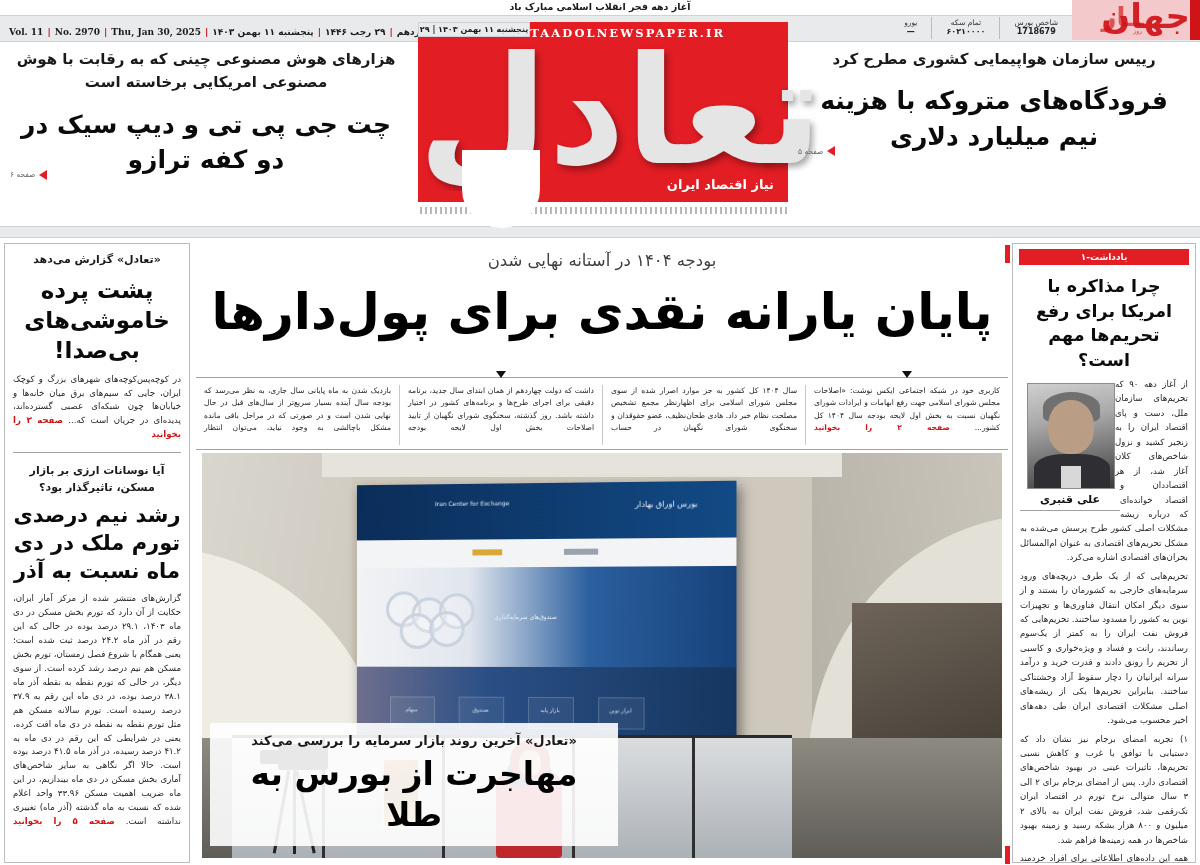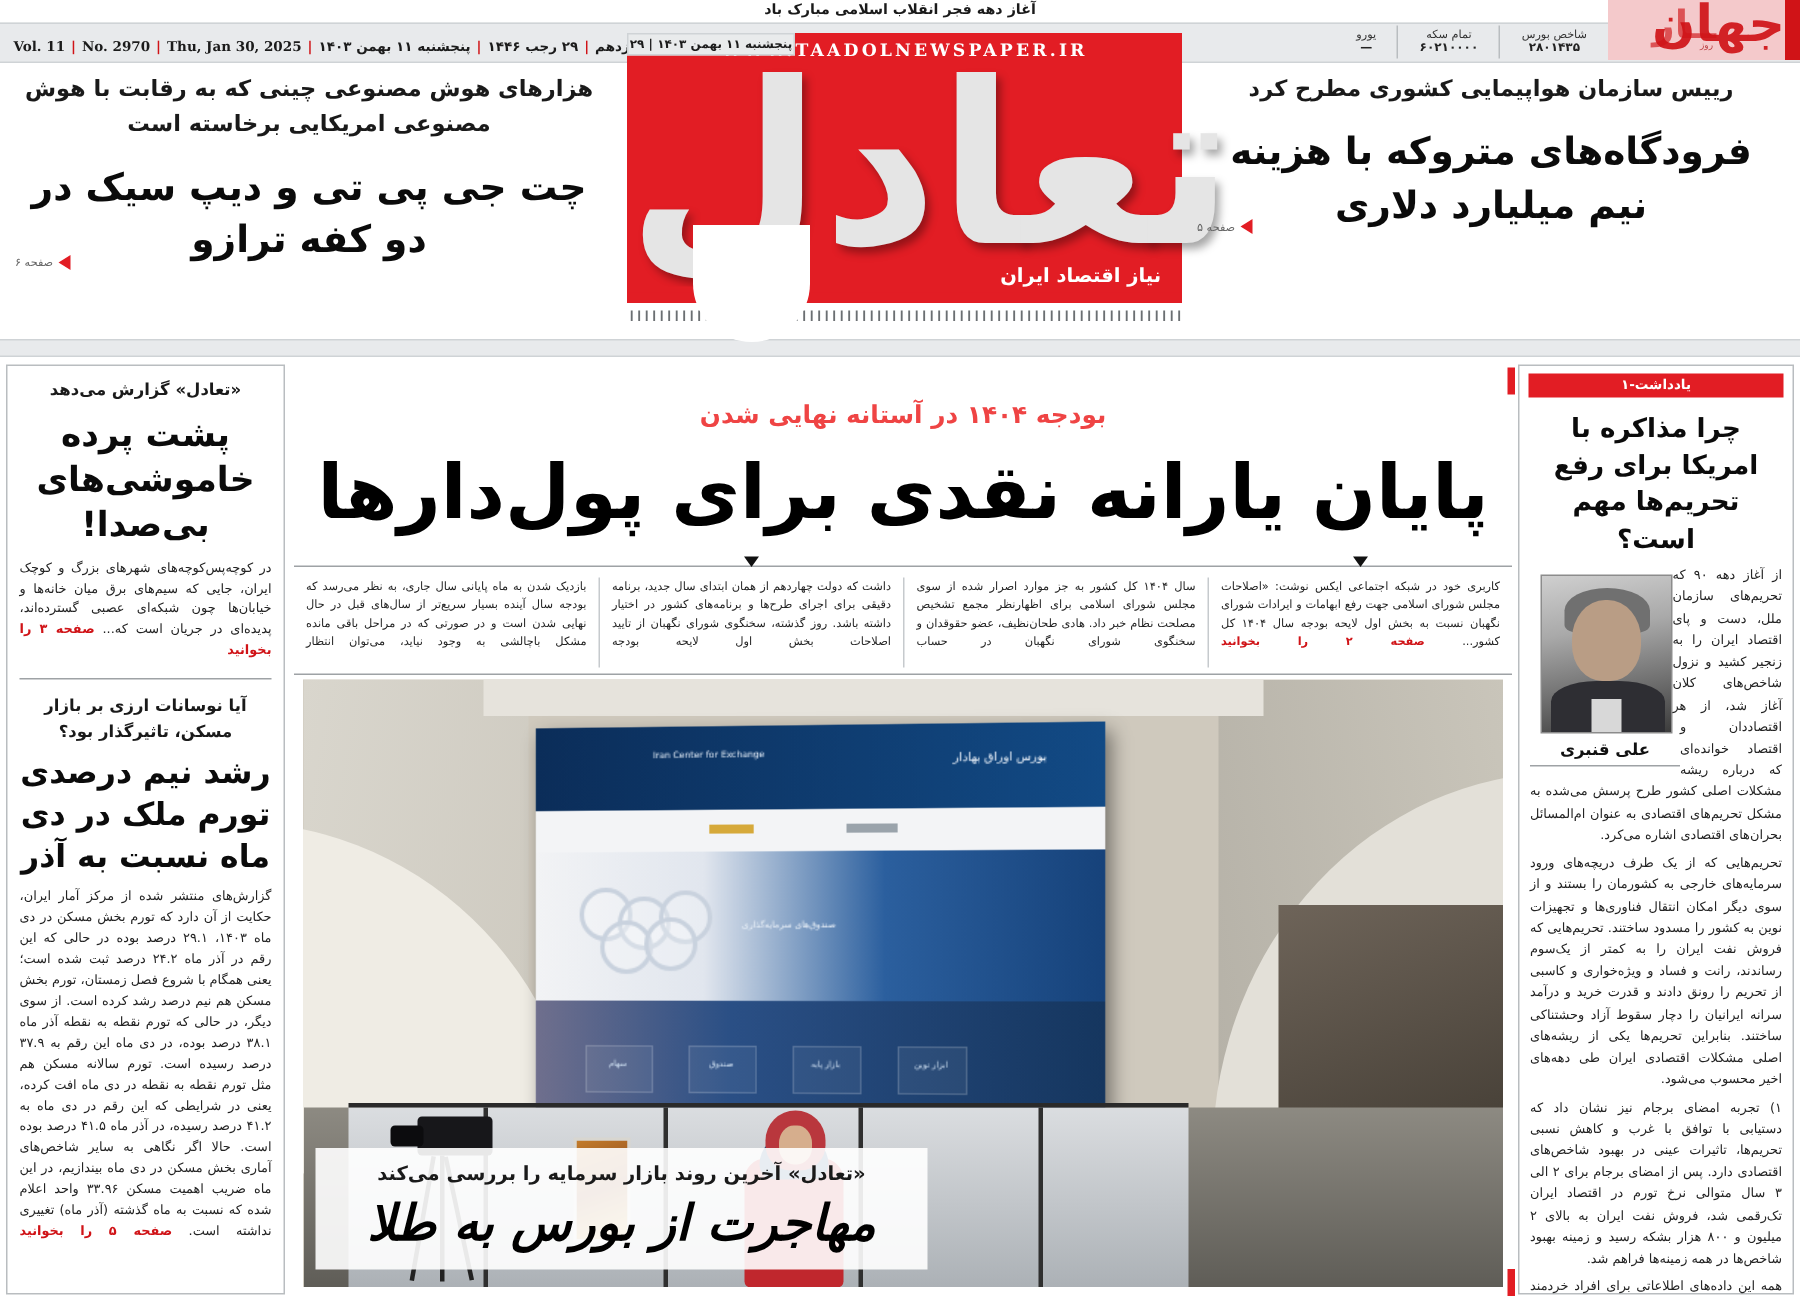--- a/index.html
+++ b/index.html
@@ -205,21 +205,21 @@
     clear:none;float:left;width:100px;text-align:center;font-size:11px;font-weight:bold;
     margin:1px 0 0 0;padding-bottom:4px;border-bottom:1px solid #9ea2a5;
   }
   .note-body{
     font-size:8.6px;line-height:1.68;color:#242424;text-align:justify;margin-top:5px;
   }
   .note-body p{margin:0 0 4px;}
 
   
   .mk{
-    text-align:center;font-size:16.5px;font-weight:bold;color:#ef4444;margin-top:24px;
+    text-align:center;font-size:16.5px;font-weight:normal;color:#404040;margin-top:8px;
   }
   .mh{
     text-align:center;font-size:50px;font-weight:bold;color:#000;line-height:1.22;
     margin-top:12px;letter-spacing:-1px;
   }
   .cols4{
     position:absolute;top:142px;left:0;width:812px;height:60px;
     display:flex;flex-direction:row;gap:0;
   }
   .c4{
@@ -320,21 +320,21 @@
     background:linear-gradient(160deg,#c27b2a,#8e4a1e 50%,#d9b44a);
     border:2px solid #d8d6d0;
   }
 
   .ovl{
     position:absolute;bottom:12px;left:8px;width:408px;
     background:rgba(255,255,255,.9);padding:9px 12px 11px;box-sizing:border-box;
     text-align:center;
   }
   .ovl .k{font-size:13px;font-weight:bold;color:#1a1a1a;line-height:1.4;}
-  .ovl .h{font-size:33px;font-weight:bold;color:#000;line-height:1.25;margin-top:2px;font-style:italic;}
+  .ovl .h{font-size:33px;font-weight:bold;color:#000;line-height:1.25;margin-top:2px;}
 
   .red-tab{
     position:absolute;top:2px;right:-2px;width:5px;height:18px;background:#e21d24;
   }
   .red-tab2{
     position:absolute;bottom:-1px;right:-2px;width:5px;height:18px;background:#e21d24;
   }
 </style>
 </head>
 <body>
@@ -361,21 +361,21 @@
       <span class="seg">شماره ۲۹۷۰</span>
       <span class="sep">|</span>
       <span class="seg">۸ صفحه</span>
       <span class="sep">|</span>
       <span class="seg">قیمت: ۱۵۰۰۰ تومان</span>
     </div>
 
     <div class="market">
       <div class="mcell">
         <span class="mlabel">شاخص بورس</span>
-        <span class="mval">۲۸۰۱۴۳۵</span>
+        <span class="mval">1718679</span>
       </div>
       <div class="mcell">
         <span class="mlabel">تمام سکه</span>
         <span class="mval">۶۰۲۱۰۰۰۰</span>
       </div>
       <div class="mcell">
         <span class="mlabel">یورو</span>
         <span class="mval">—</span>
       </div>
     </div>

